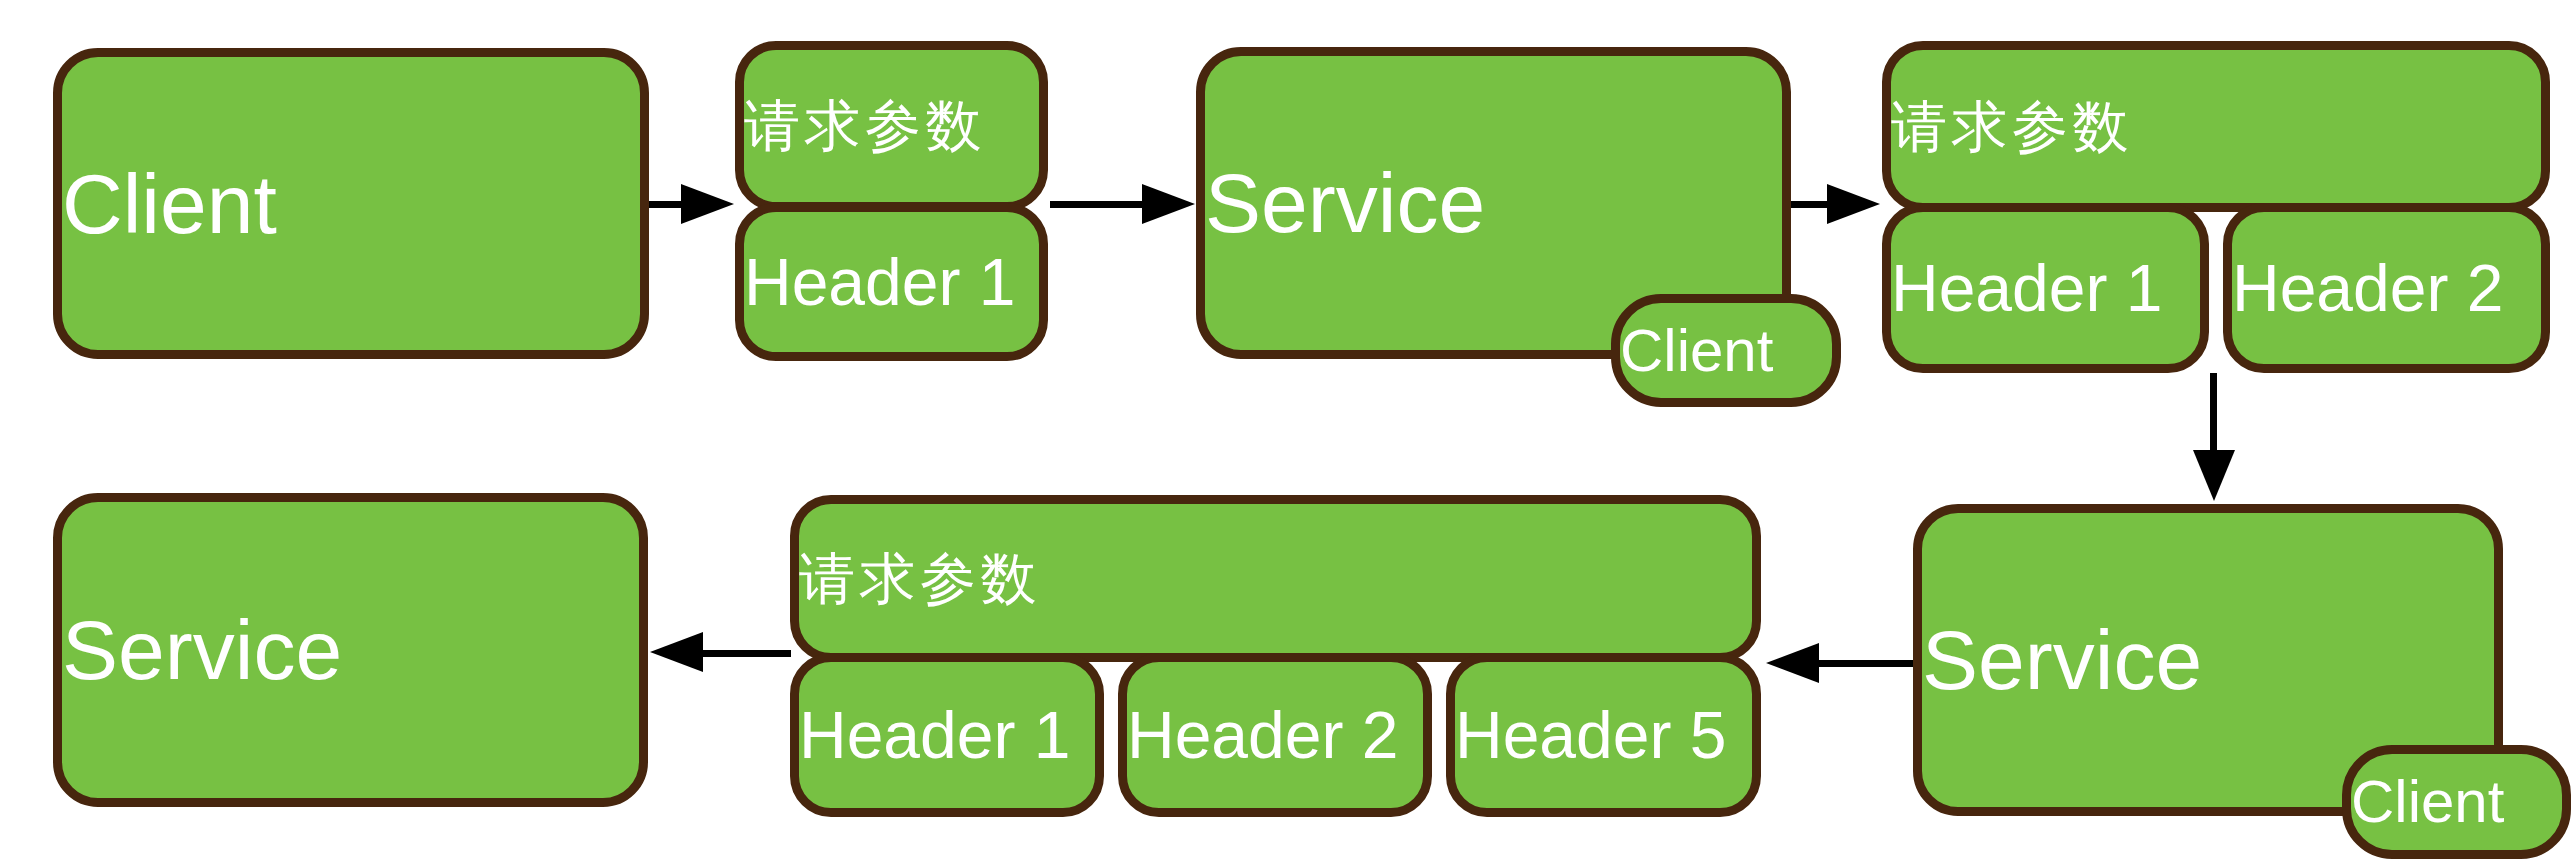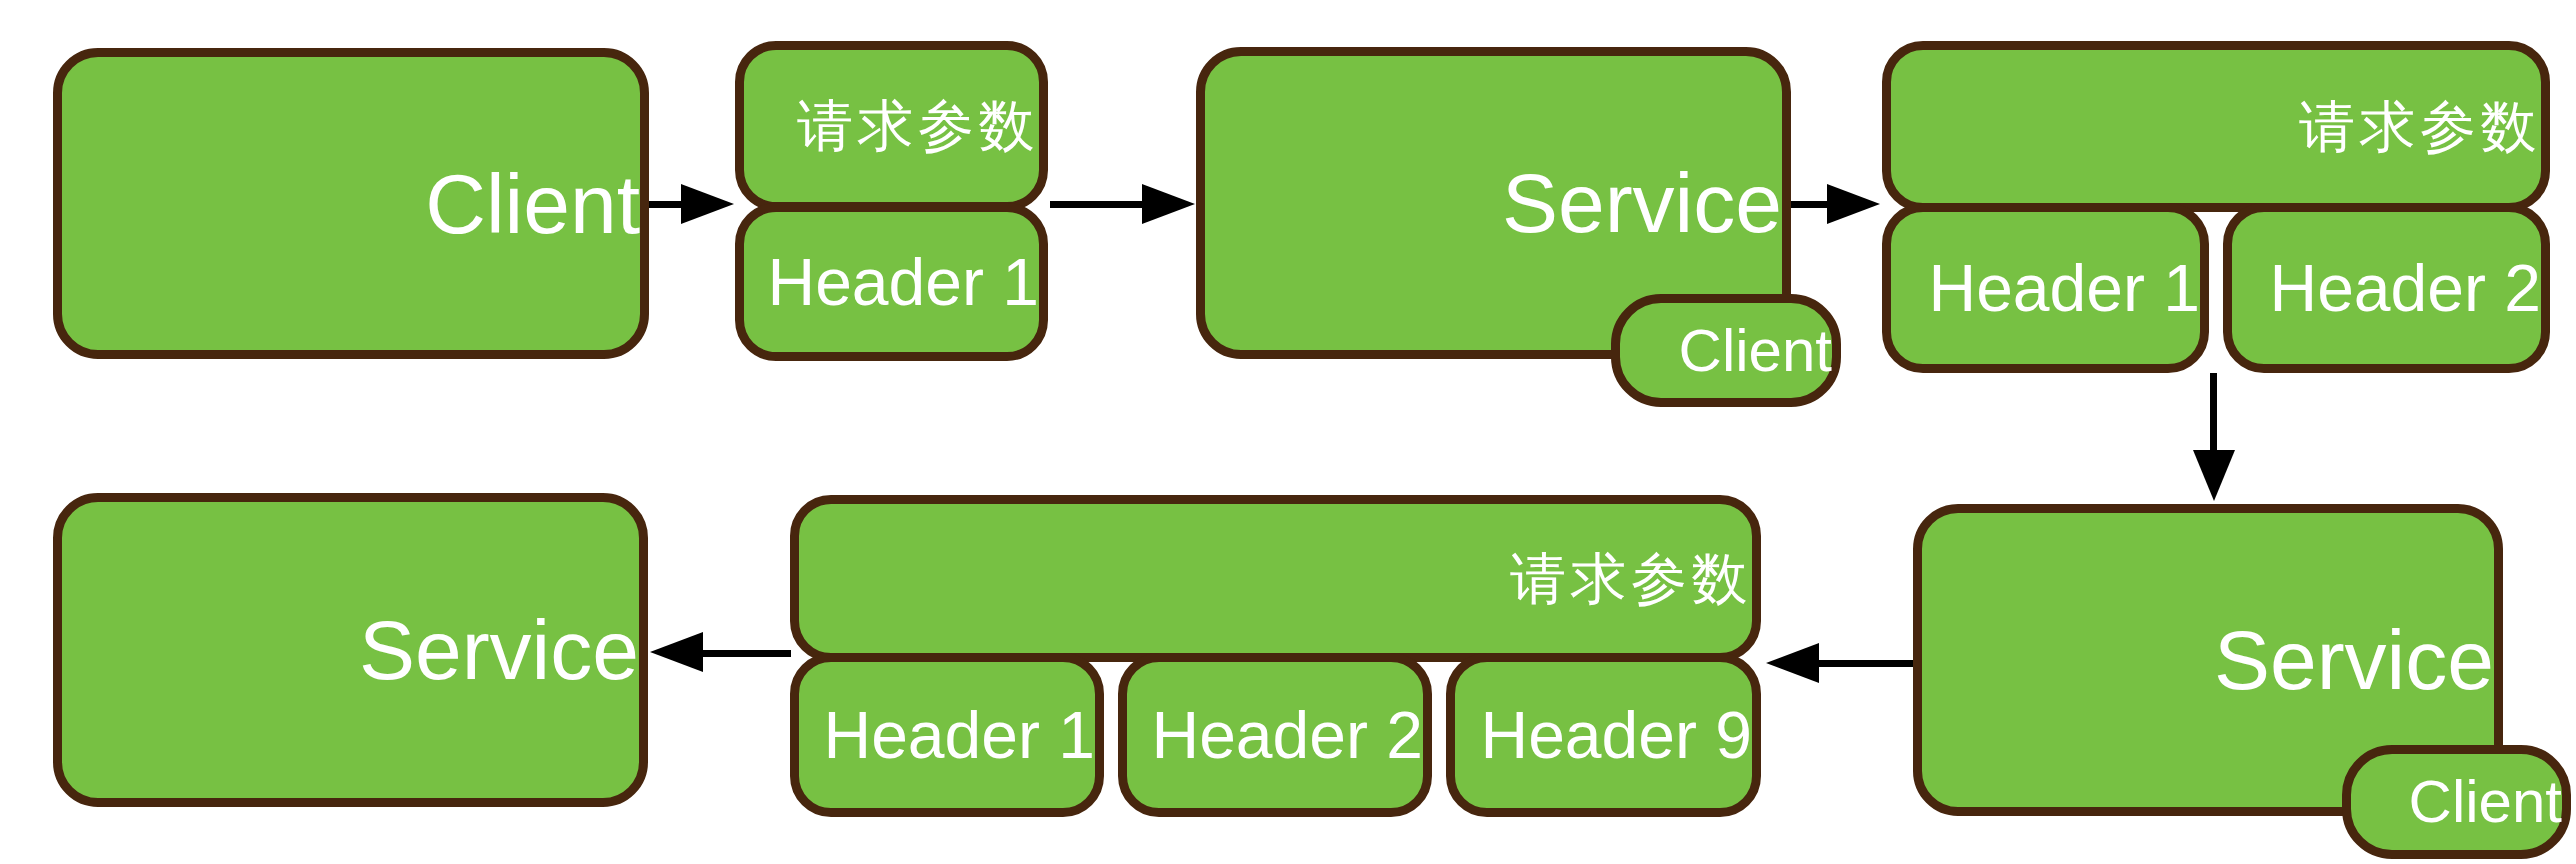--- a/index.html
+++ b/index.html
@@ -16,21 +16,21 @@
     background:var(--background);
     font-family:"Liberation Sans","DejaVu Sans",sans-serif;
     overflow:hidden;
   }
   .box{
     position:absolute;
     box-sizing:border-box;
     background:var(--node-fill);
     border:9.8px solid var(--node-border);
     color:var(--label-text);
-    display:flex;align-items:center;justify-content:flex-end;
+    display:flex;align-items:center;justify-content:flex-start;
     z-index:1;
     text-align:center;
     line-height:1;
   }
   .r-lg{border-radius:45px;}
   .r-sm{border-radius:41px;}
   .badge{border-radius:50px;z-index:3;}
   .lbl-xl{font-size:84px;}
   .lbl-md{font-size:66px;}
   .lbl-cjk{font-size:56px;letter-spacing:4.5px;}
@@ -128,21 +128,21 @@
   <div class="box r-sm lbl-cjk g3top">
     <span>请求参数</span>
   </div>
   <div class="box r-sm lbl-md g3h1">
     <span>Header 1</span>
   </div>
   <div class="box r-sm lbl-md g3h2">
     <span>Header 2</span>
   </div>
   <div class="box r-sm lbl-md g3h3">
-    <span>Header 9</span>
+    <span>Header 5</span>
   </div>
 
   <div class="head head-left a5-head"></div>
   <div class="shaft a5-shaft"></div>
 
   <div class="box r-lg lbl-xl service3">
     <span>Service</span>
   </div>
   <div class="box badge lbl-badge badge2">
     <span>Client</span>

